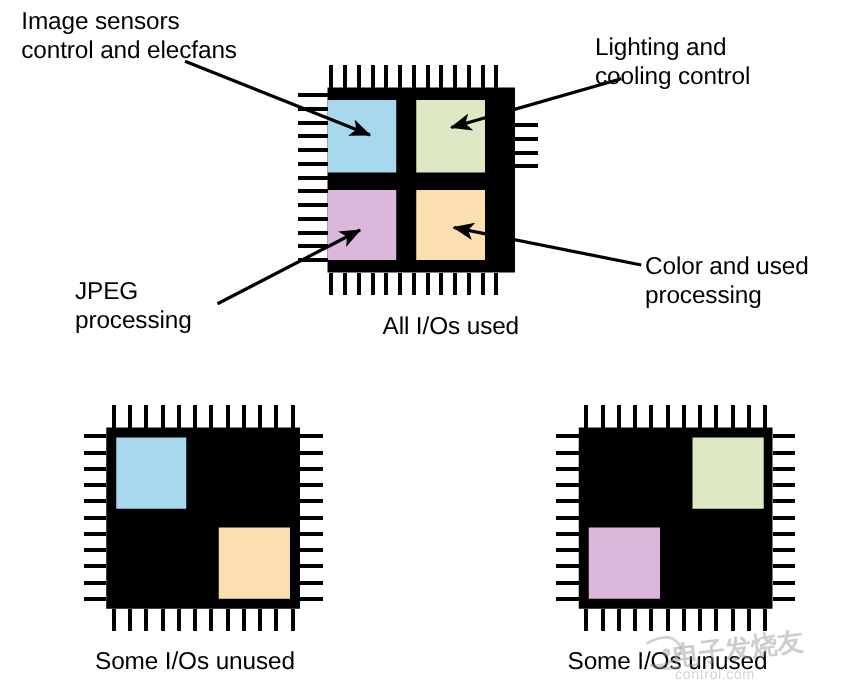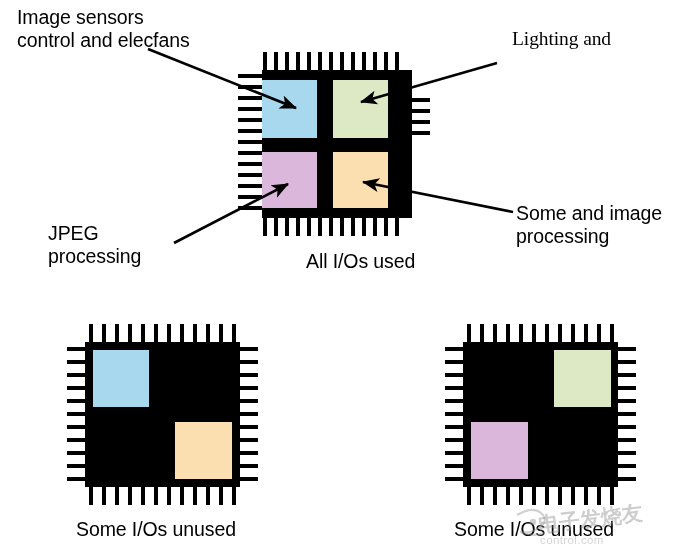--- a/index.html
+++ b/index.html
@@ -84,31 +84,32 @@
 </head>
 <body>
 
 <div id="stage">
 
   <div class="label" style="left:17px; top:6px;">
     <div>Image sensors</div>
     <div>control and elecfans</div>
   </div>
 
-  <div class="label" style="left:512px; top:27px;font-family:Liberation Serif, serif;">
+  <div class="label" style="left:476px; top:27px;">
     <div>Lighting and</div>
-  </div>
-
-  <div class="label" style="left:48px; top:222px;">
+    <div>cooling control</div>
+  </div>
+
+  <div class="label" style="left:60px; top:222px;">
     <div>JPEG</div>
     <div>processing</div>
   </div>
 
   <div class="label" style="left:516px; top:202px;">
-    <div>Some and image</div>
+    <div>Color and used</div>
     <div>processing</div>
   </div>
 
   <div class="chip" id="chip-main" style="left:262px; top:70px; width:150px; height:148px;">
     <div class="chip-body"></div>
     <div class="block" style="left:0px;  top:10px;  width:55px; height:58px; background:#a8d8ee;"></div>
     <div class="block" style="left:71px; top:10px;  width:55px; height:58px; background:#dde8c4;"></div>
     <div class="block" style="left:0px;  top:82px;  width:55px; height:56px; background:#dbb8db;"></div>
     <div class="block" style="left:71px; top:82px;  width:55px; height:56px; background:#fbdfb0;"></div>
   </div>

